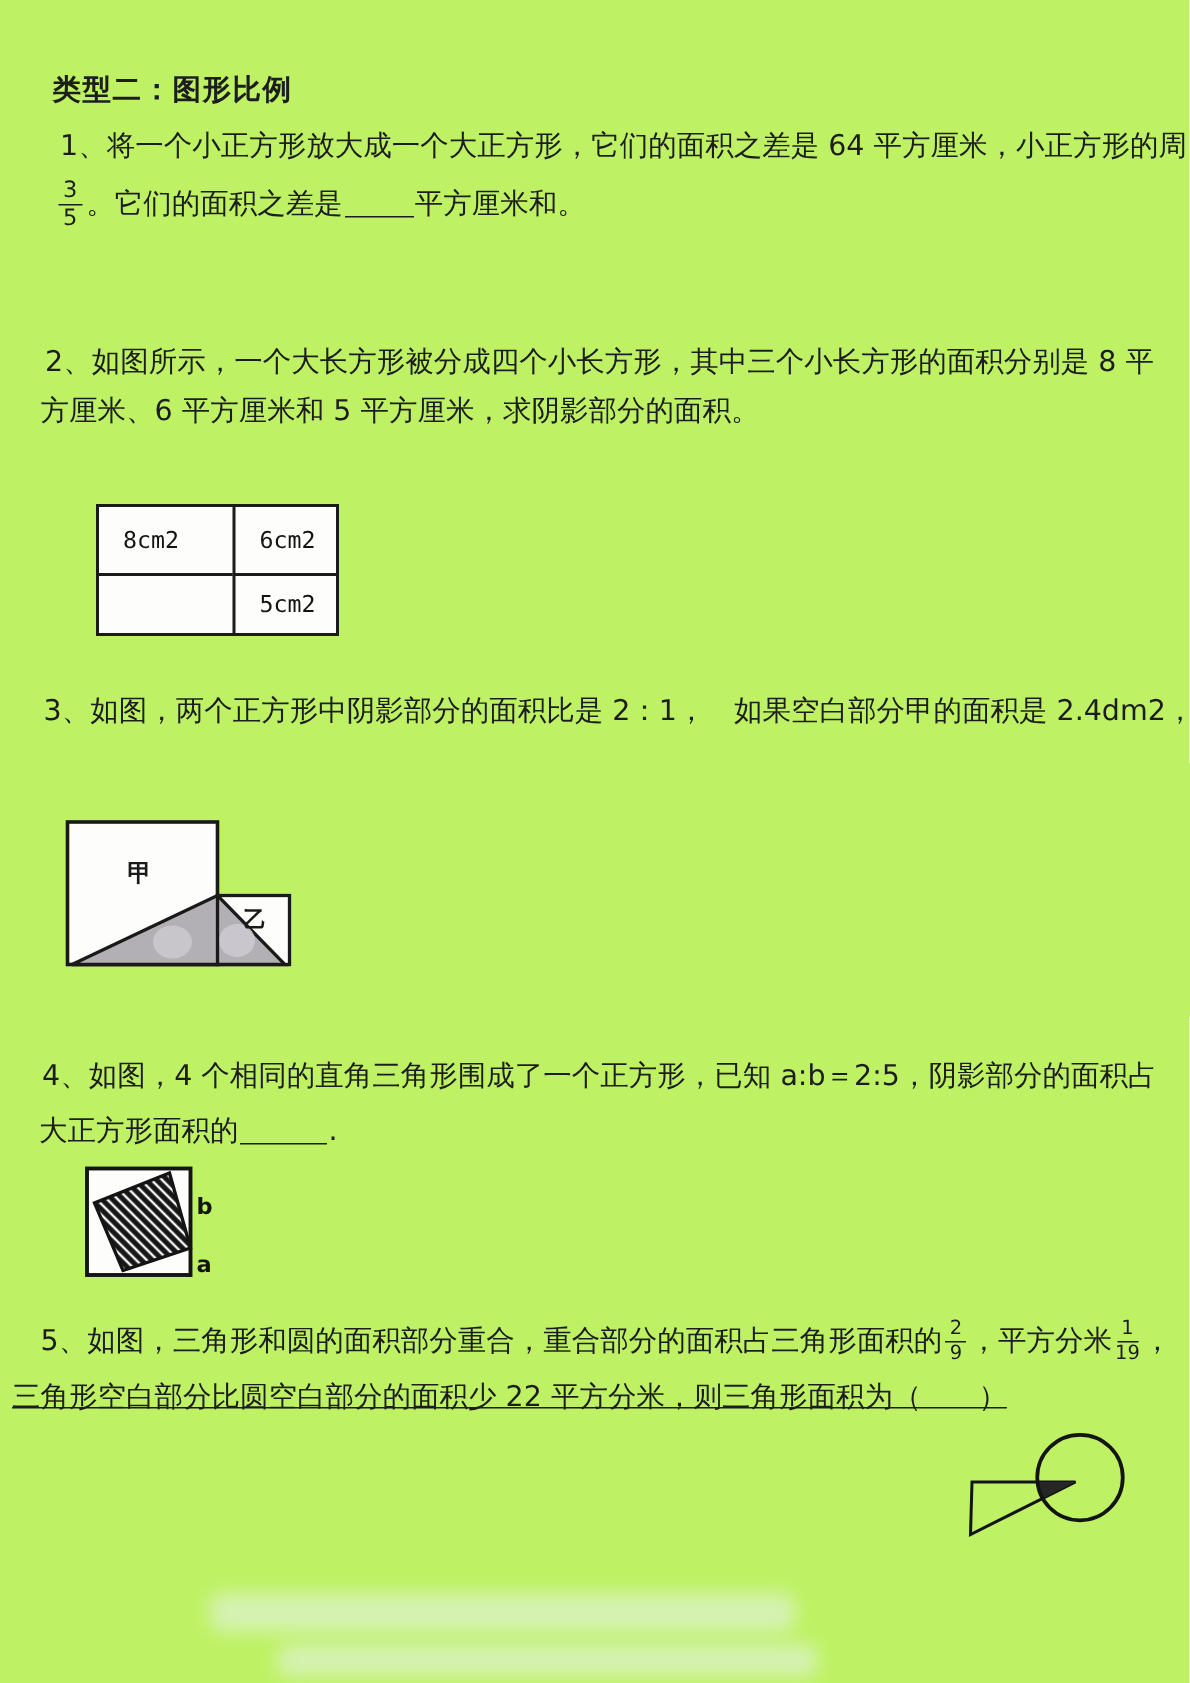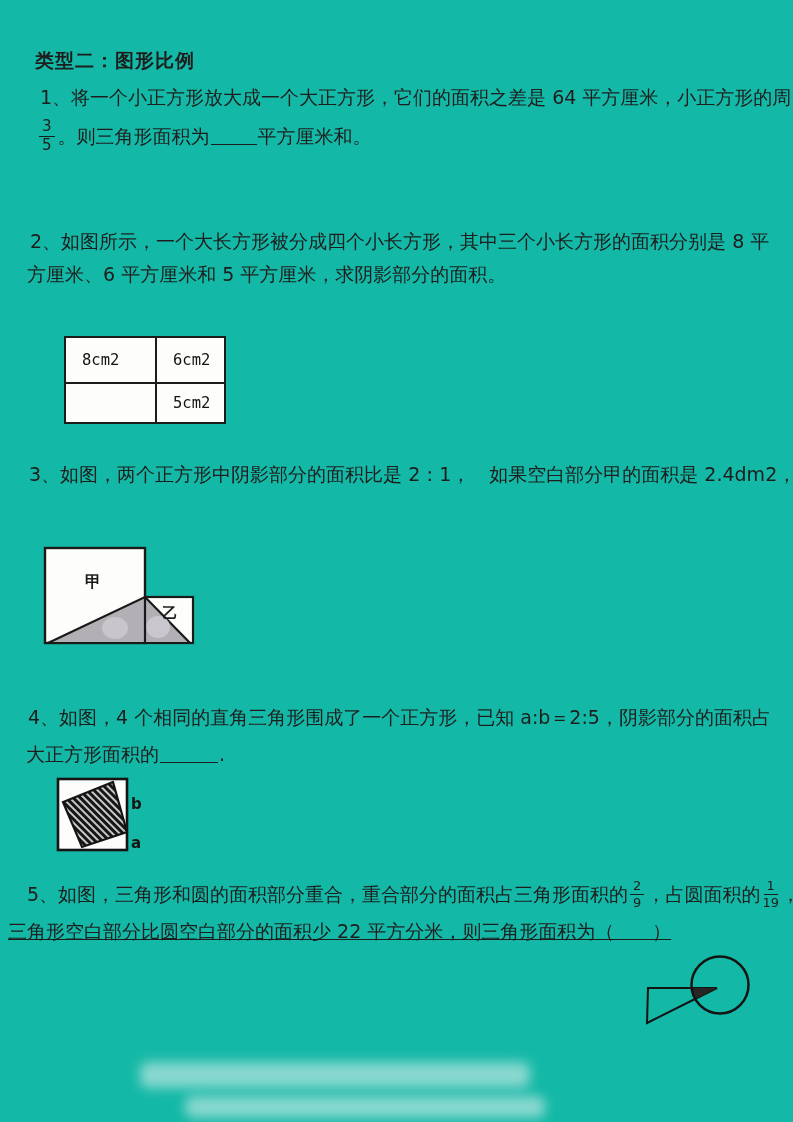--- a/index.html
+++ b/index.html
@@ -1,19 +1,19 @@
 <!DOCTYPE html>
 <html><head>
 <meta charset="utf-8">
 <style>
   html,body{margin:0;padding:0;background:#ffffff;}
   .page{
     position:relative;
     width:793px;height:1122px;
-    background:#14b8a6;
+    background:#bef264;
     font-family:"DejaVu Sans",sans-serif;
     color:#1d1d1d;
     overflow:hidden;
   }
   .line{
     position:absolute;
     font-size:19px;
     white-space:nowrap;
     line-height:24px;
   }
@@ -55,21 +55,21 @@
 <div class="page">
 
   <div class="line title" style="left:35px;top:48px;">类型二：图形比例</div>
 
   <div class="line" style="left:40px;top:85px;">1、将一个小正方形放大成一个大正方形，它们的面积之差是 64 平方厘米，小正方形的周</div>
   <div class="line fline" style="left:36px;top:112px;height:48px;">
     <span class="frac">
       <span class="num">3</span>
       <span class="den">5</span>
     </span>
-    <span>。则三角形面积为</span>
+    <span>。它们的面积之差是</span>
     <span class="blank" style="width:46px;"></span>
     <span>平方厘米和。</span>
   </div>
 
   <div class="line" style="left:30px;top:229px;">2、如图所示，一个大长方形被分成四个小长方形，其中三个小长方形的面积分别是 8 平</div>
   <div class="line" style="left:27px;top:262px;">方厘米、6 平方厘米和 5 平方厘米，求阴影部分的面积。</div>
 
   <div class="rects">
     <div class="cell c-l r-t r-b">8cm2</div>
     <div class="cell c-r r-b">6cm2</div>
@@ -109,21 +109,21 @@
     <text x="76" y="33" font-size="15" font-weight="bold" fill="#141414" font-family="DejaVu Serif, serif">b</text>
     <text x="76" y="72" font-size="15" font-weight="bold" fill="#141414" font-family="DejaVu Serif, serif">a</text>
   </svg>
 
   <div class="line fline" style="left:27px;top:874px;height:40px;">
     <span>5、如图，三角形和圆的面积部分重合，重合部分的面积占三角形面积的</span>
     <span class="frac small">
       <span class="num">2</span>
       <span class="den">9</span>
     </span>
-    <span>，占圆面积的</span>
+    <span>，平方分米</span>
     <span class="frac small">
       <span class="num">1</span>
       <span class="den">19</span>
     </span>
     <span>，</span>
   </div>
   <div class="line" style="left:8px;top:919px;text-decoration:underline;">三角形空白部分比圆空白部分的面积少 22 平方分米，则三角形面积为（　　）</div>
 
   <svg class="fig" style="left:628px;top:948px;" width="140" height="92" viewBox="0 0 140 92">
     <defs>

